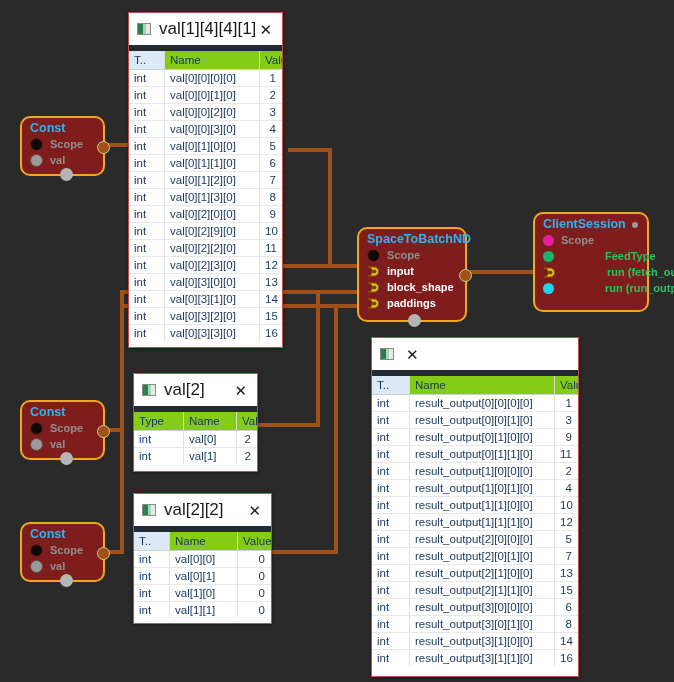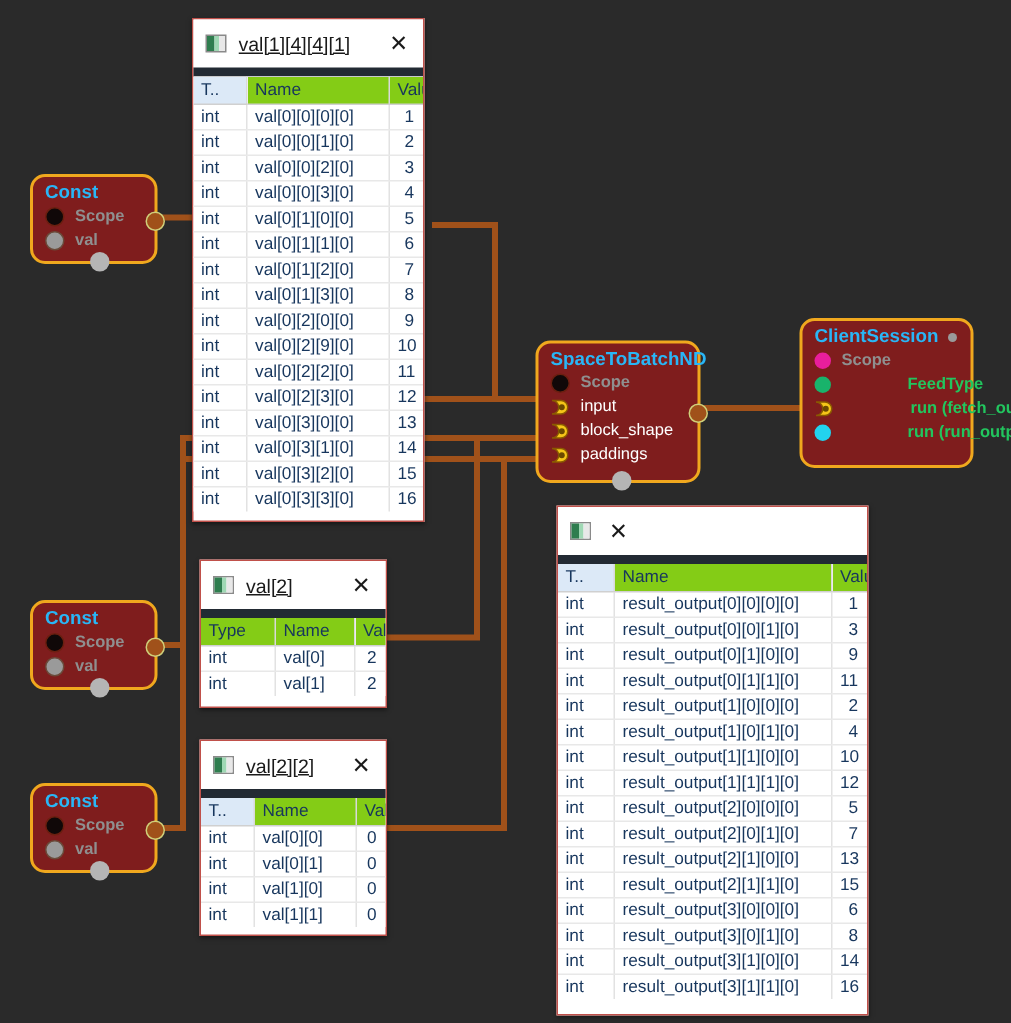--- a/index.html
+++ b/index.html
@@ -24,21 +24,21 @@
   }
   .node-title{
     font-size:12.5px;font-weight:bold;color:#29b6f6;
     line-height:15px;white-space:nowrap;
   }
   .port-row{
     display:flex;align-items:center;gap:7px;height:16px;white-space:nowrap;
   }
   .port-label{font-size:11px;line-height:12px;}
   .lbl-dim{color:#8f8f8f;font-weight:bold;}
-  .lbl-white{color:#ffffff;font-weight:normal;}
+  .lbl-white{color:#ffffff;font-weight:bold;}
   .lbl-green{color:#22c55e;font-weight:bold;padding-left:44px;}
   .dot{width:11px;height:11px;border-radius:50%;flex:0 0 auto;}
   .dot-black{background:#100808;border:1px solid #6b1f10;}
   .dot-gray{background:#9a9a9a;border:1px solid #6b4a3a;}
   .dot-magenta{background:#e91e9c;}
   .dot-green{background:#19b36b;}
   .dot-cyan{background:#22d3ee;}
   .arrowport{
     width:13px;height:13px;flex:0 0 auto;position:relative;
   }
@@ -71,23 +71,22 @@
   .win-icon{
     width:14px;height:12px;flex:0 0 auto;margin-right:8px;
     background:#ffffff;border:1px solid #8a8a8a;
     display:flex;box-sizing:border-box;
   }
   .win-icon i{display:block;height:100%;}
   .win-icon i:nth-child(1){width:45%;background:#2f7d4f;}
   .win-icon i:nth-child(2){width:25%;background:#9fd8b4;}
   .win-icon i:nth-child(3){width:30%;background:#e8e8e8;}
   .win-name{
-    flex:1 1 auto;font-size:13px;color:#1a1a1a;white-space:nowrap;
+    flex:1 1 auto;font-size:17px;color:#1a1a1a;white-space:nowrap;
     overflow:hidden;
-    text-decoration:underline;
   }
   .win-close{
     flex:0 0 auto;font-size:15px;color:#1a1a1a;line-height:1;
     padding:2px 4px;cursor:default;
   }
   .win-sep{height:6px;background:#222a33;}
   table.grid{
     border-collapse:collapse;width:100%;table-layout:fixed;
     background:#ffffff;
   }
@@ -367,21 +366,21 @@
           </tr>
           <tr>
             <td>int</td>
             <td>val[1]</td>
             <td class="c-value">2</td>
           </tr>
         </tbody>
     </table>
   </div>
 
-  <div class="win" style="left:133px;top:493px;width:125px;height:131px;">
+  <div class="win" style="left:133px;top:493px;width:139px;height:131px;">
     <div class="win-title">
       <span class="win-icon">
           <i></i>
           <i></i>
           <i></i>
         </span>
       <span class="win-name">val[2][2]</span>
       <span class="win-close">✕</span>
     </div>
     <div class="win-sep"></div>

